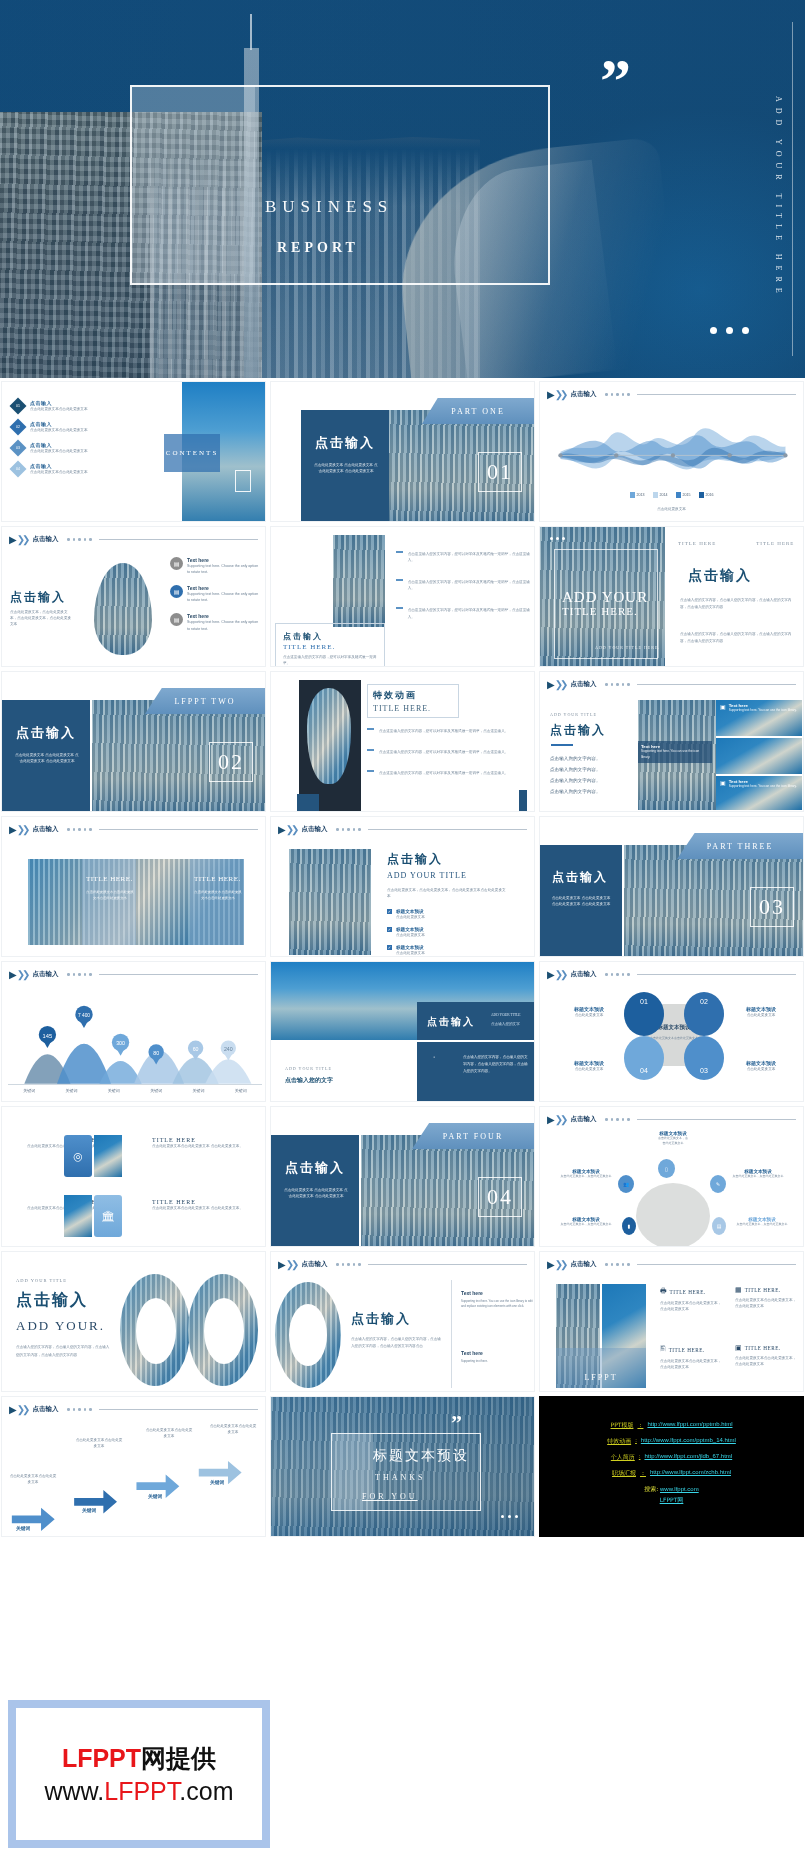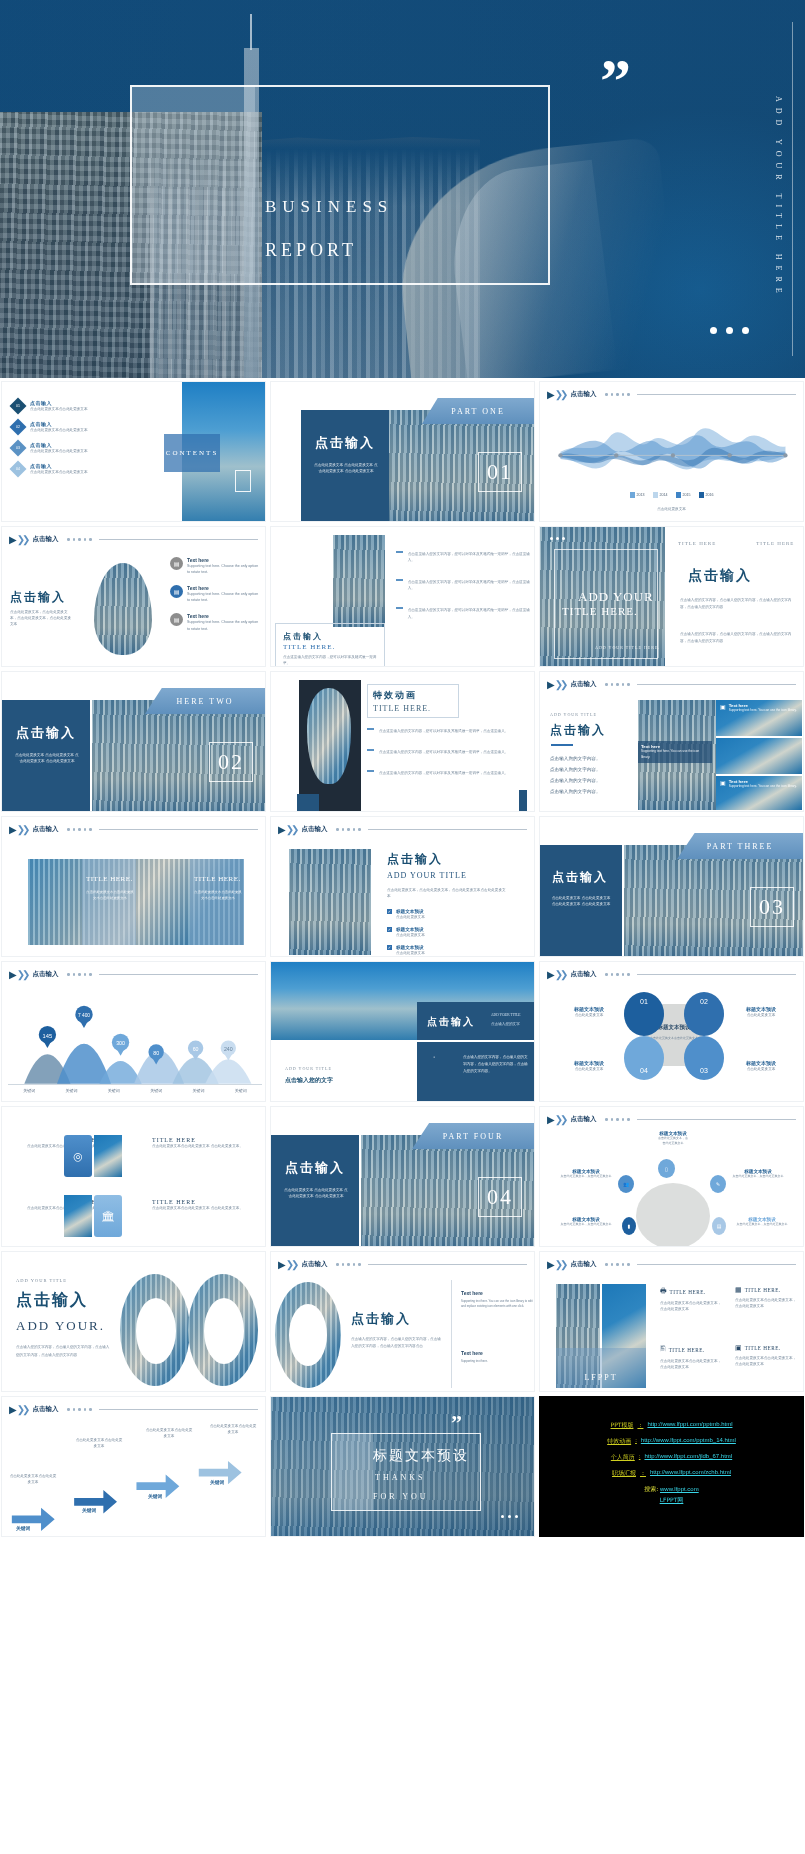--- a/index.html
+++ b/index.html
@@ -88,23 +88,24 @@
     font-size: 35px; letter-spacing: 4px; color: #fff;
     font-family: "Liberation Serif", "DejaVu Serif", serif; font-weight: 400;
     text-shadow: 0 1px 3px rgba(0,0,0,.25);
   }
   .hero-sub1 {
     position: absolute; left: 265px; top: 197px;
     font-size: 17px; letter-spacing: 6px; color: rgba(255,255,255,.97);
     font-family: "Liberation Serif", "DejaVu Serif", serif;
   }
   .hero-sub2 {
-    position: absolute; left: 265px; top: 240px;
-    font-size: 18px; letter-spacing: 4px; color: rgba(255,255,255,.97);
+    position: absolute; left: 277px; top: 240px;
+    font-size: 14px; letter-spacing: 4px; color: rgba(255,255,255,.97);
     font-family: "Liberation Serif", "DejaVu Serif", serif;
+    font-weight: bold;
   }
   .hero-quote {
     position: absolute; left: 600px; top: 58px;
     font-size: 62px; line-height: .72; color: #fff;
     font-family: "Liberation Serif", "DejaVu Serif", serif; font-weight: 700;
   }
   .hero-vtext {
     position: absolute; right: 22px; top: 96px;
     writing-mode: vertical-rl; letter-spacing: 6px;
     font-size: 8px; color: rgba(255,255,255,.85);
@@ -408,40 +409,40 @@
     </div>
 
     <div class="slide">
       <div class="ph city" style="left:0;top:0;width:125px;height:141px;"></div>
       <div style="position:absolute;left:10px;top:10px;display:flex;gap:3px;">
         <i style="width:3px;height:3px;background:#fff;border-radius:50%;display:block;"></i>
         <i style="width:3px;height:3px;background:#fff;border-radius:50%;display:block;"></i>
         <i style="width:3px;height:3px;background:#fff;border-radius:50%;display:block;"></i>
       </div>
       <div style="position:absolute;left:14px;top:22px;width:104px;height:110px;border:1px solid rgba(255,255,255,.75);"></div>
-      <div class="ser" style="position:absolute;left:38px;top:62px;font-size:13px;color:#fff;letter-spacing:1px;">ADD YOUR</div>
+      <div class="ser" style="position:absolute;left:22px;top:62px;font-size:15px;color:#fff;letter-spacing:1px;">ADD YOUR</div>
       <div class="ser" style="position:absolute;left:22px;top:78px;font-size:11px;color:#fff;letter-spacing:1px;">TITLE HERE.</div>
       <div class="ser" style="position:absolute;left:55px;top:118px;font-size:4px;color:rgba(255,255,255,.85);letter-spacing:1px;">ADD YOUR TITLE HERE.</div>
       <div style="position:absolute;left:138px;top:14px;display:flex;gap:40px;">
         <span class="ser" style="font-size:5px;color:#7c8c9c;letter-spacing:1px;">TITLE HERE</span>
         <span class="ser" style="font-size:5px;color:#7c8c9c;letter-spacing:1px;">TITLE HERE</span>
       </div>
       <div class="cn big-cn" style="position:absolute;left:148px;top:40px;font-size:14px;">点击输入</div>
       <div class="tiny cn" style="position:absolute;left:140px;top:70px;width:112px;line-height:2;">点击输入您的文字内容，点击输入您的文字内容，点击输入您的文字内容，点击输入您的文字内容</div>
       <div class="tiny cn" style="position:absolute;left:140px;top:104px;width:112px;line-height:2;">点击输入您的文字内容，点击输入您的文字内容，点击输入您的文字内容，点击输入您的文字内容</div>
     </div>
 
     <div class="slide">
       <div class="navy" style="position:absolute;left:0;top:28px;width:88px;height:113px;">
         <div class="cn big-cn white" style="position:absolute;left:14px;top:24px;font-size:13px;">点击输入</div>
         <div class="tiny-w cn" style="position:absolute;left:12px;top:52px;width:66px;text-align:center;">点击此处更换文本 点击此处更换文本 点击此处更换文本 点击此处更换文本</div>
       </div>
       <div class="ph city" style="left:90px;top:28px;width:176px;height:113px;"></div>
       <div class="part-banner" style="right:0;top:16px;width:120px;">
-          <span>HERE TWO</span>
+          <span>LFPPT TWO</span>
         </div>
       <div class="num-box" style="left:207px;top:70px;width:44px;height:40px;">
           <span>02</span>
         </div>
     </div>
 
     <div class="slide">
       <div style="position:absolute;left:28px;top:8px;width:62px;height:133px;background:#1f2b38;"></div>
       <div class="ph mix" style="left:36px;top:16px;width:44px;height:96px;border-radius:48% 48% 45% 45%/40% 40% 55% 55%;"></div>
       <div style="position:absolute;left:26px;top:122px;width:22px;height:19px;background:#24547d;"></div>
@@ -910,21 +911,21 @@
     </div>
 
     <div class="slide">
       <div class="ph city" style="left:0;top:0;width:266px;height:141px;"></div>
       <div style="position:absolute;inset:0;background:linear-gradient(100deg,rgba(25,90,145,.25),rgba(20,70,110,.45));"></div>
       <div style="position:absolute;left:60px;top:36px;width:150px;height:78px;border:1px solid rgba(255,255,255,.9);"></div>
       <div style="position:absolute;left:60px;top:36px;width:42px;height:78px;background:rgba(225,238,246,.28);"></div>
       <div class="ser" style="position:absolute;left:180px;top:18px;font-size:22px;color:#fff;font-weight:700;line-height:.7;">”</div>
       <div class="cn" style="position:absolute;left:102px;top:50px;font-size:14px;color:#fff;letter-spacing:2px;">标题文本预设</div>
       <div class="ser" style="position:absolute;left:104px;top:76px;font-size:8px;color:rgba(255,255,255,.95);letter-spacing:3px;">THANKS</div>
-      <div class="ser" style="position:absolute;left:102px;top:95px;font-size:8px;color:rgba(255,255,255,.95);letter-spacing:3px;">FOR YOU</div>
+      <div class="ser" style="position:absolute;left:91px;top:95px;font-size:8px;color:rgba(255,255,255,.95);letter-spacing:3px;text-decoration:underline;">FOR YOU</div>
       <div style="position:absolute;right:16px;top:118px;display:flex;gap:4px;">
         <i style="width:3px;height:3px;border-radius:50%;background:#fff;display:block;"></i>
         <i style="width:3px;height:3px;border-radius:50%;background:#fff;display:block;"></i>
         <i style="width:3px;height:3px;border-radius:50%;background:#fff;display:block;"></i>
       </div>
     </div>
 
     <div class="slide dark">
       <div class="link-list">
         <div class="link-row">
@@ -952,14 +953,24 @@
           <span class="v">www.lfppt.com</span>
         </div>
         <div class="link-search" style="margin-top:2px;">
           <span class="v cn">LFPPT网</span>
         </div>
       </div>
     </div>
 
   </div>
 
+  <div class="wm">
+    <div class="wm-in">
+      <div class="wm-l1">
+        <span class="red">LFPPT</span><span class="blk cn">网提供</span>
+      </div>
+      <div class="wm-l2">
+        <span class="blk">www.</span><span class="red">LFPPT</span><span class="blk">.com</span>
+      </div>
+    </div>
+  </div>
 
 </div>
 
 </body></html>

